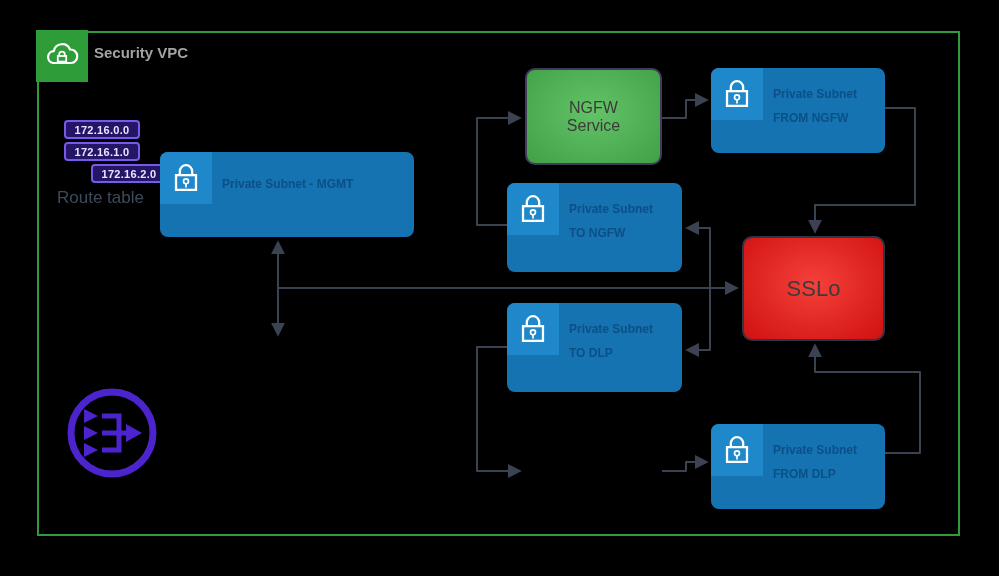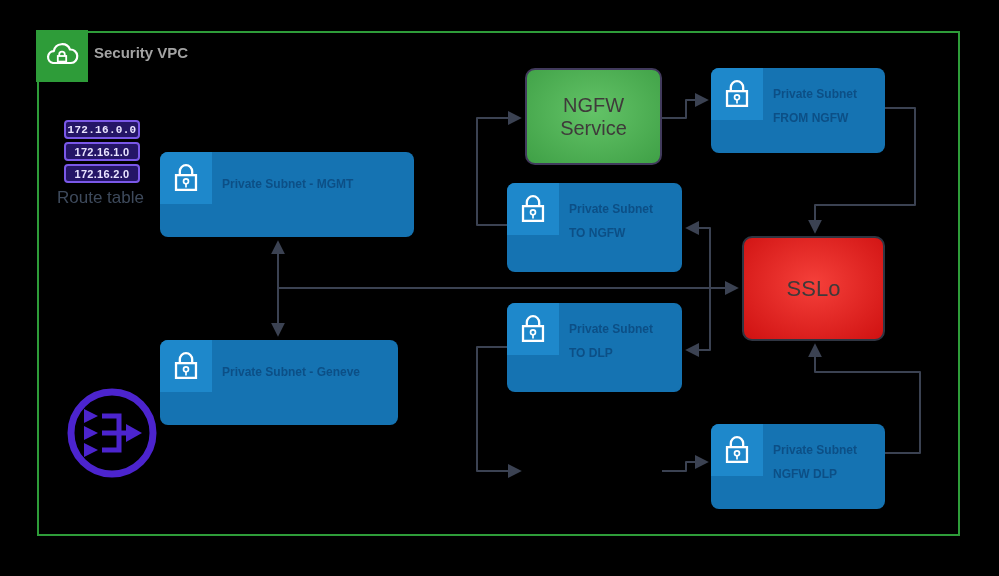--- a/index.html
+++ b/index.html
@@ -13,21 +13,21 @@
 
   .subnet{position:absolute;background:#1573B2;border-radius:8px;}
   .subnet .icon-sq{position:absolute;left:0;top:0;width:52px;height:52px;background:#1E88CB;
                    border-radius:8px 0 0 0;display:flex;align-items:center;justify-content:center;}
   .subnet .lbl{position:absolute;left:62px;top:14px;font-size:12px;font-weight:bold;
                color:#0C4F86;line-height:24px;}
   .subnet .lbl.single{top:20px;}
 
   .service{position:absolute;border:2px solid #413A5C;border-radius:10px;box-sizing:border-box;
            display:flex;align-items:center;justify-content:center;text-align:center;
-           font-size:20px;color:#3F3A3A;}
+           font-size:16px;color:#3F3A3A;}
   .service.green{background:radial-gradient(ellipse at 50% 45%, #63C367 0%, #3FA046 100%);}
   .service.orange{background:radial-gradient(ellipse at 50% 45%, #FC9C3C 0%, #E97D12 100%);}
   .service.red{background:radial-gradient(ellipse at 50% 45%, #F5403A 0%, #CF1111 100%);
                border-color:#2F3542;font-size:22px;}
 
   .rt-entry{position:absolute;left:64px;width:76px;height:19px;background:#241566;
             border:2px solid #7A58E8;border-radius:4px;box-sizing:border-box;
             display:flex;align-items:center;justify-content:center;
             font-size:11px;font-weight:bold;color:#E9E4FF;letter-spacing:.3px;}
   .rt-label{position:absolute;left:57px;top:188px;font-size:17px;color:#3E4A5C;}
@@ -43,23 +43,23 @@
   <div class="vpc-border"></div>
   <div class="vpc-icon">
     <svg width="40" height="40" viewBox="0 0 40 40">
       <path d="M11 27 a6 6 0 0 1 .8-11.9 A8.5 8.5 0 0 1 28 13.5 A6.5 6.5 0 0 1 29 27 Z" fill="none" stroke="#fff" stroke-width="2.2" stroke-linejoin="round"></path>
       <path d="M17.2 20 v-1.6 a2.8 2.8 0 0 1 5.6 0 V20" fill="none" stroke="#fff" stroke-width="1.8"></path>
       <rect x="15.8" y="20" width="8.4" height="5.6" fill="none" stroke="#fff" stroke-width="1.8"></rect>
     </svg>
   </div>
   <div class="vpc-label">Security VPC</div>
 
-  <div class="rt-entry" style="top:120px;font-family:Liberation Mono, monospace;">172.16.0.0</div>
+  <div class="rt-entry" style="top:120px;">172.16.0.0</div>
   <div class="rt-entry" style="top:142px;">172.16.1.0</div>
-  <div class="rt-entry" style="top:164px;">172.16.2.0</div>
+  <div class="rt-entry" style="top:164px;margin-left:27px;">172.16.2.0</div>
   <div class="rt-label">Route table</div>
 
   <svg class="wires">
     <defs>
       <marker id="arr" viewBox="0 0 10 10" refX="8" refY="5" markerWidth="7" markerHeight="7" orient="auto-start-reverse">
         <path d="M0,0 L10,5 L0,10 z" fill="#3B4252"></path>
       </marker>
     </defs>
     <path class="wire" d="M278,243 L278,334" marker-start="url(#arr)" marker-end="url(#arr)"></path>
     <path class="wire" d="M278,288 L736,288" marker-end="url(#arr)"></path>
@@ -78,31 +78,20 @@
       <svg width="38" height="38" viewBox="0 0 40 40">
         <path d="M13.5 17 v-4 a6.5 6.5 0 0 1 13 0 v4" fill="none" stroke="#fff" stroke-width="2.4"></path>
         <rect x="9.5" y="17" width="21" height="15.5" fill="none" stroke="#fff" stroke-width="2.4"></rect>
         <circle cx="20" cy="23.5" r="2.6" fill="none" stroke="#fff" stroke-width="1.8"></circle>
         <line x1="20" y1="26" x2="20" y2="30" stroke="#fff" stroke-width="1.8"></line>
       </svg>
     </div>
     <div class="lbl single">Private Subnet - MGMT</div>
   </div>
 
-  <div class="subnet" style="left:160px;top:340px;width:238px;height:85px;">
-    <div class="icon-sq">
-      <svg width="38" height="38" viewBox="0 0 40 40">
-        <path d="M13.5 17 v-4 a6.5 6.5 0 0 1 13 0 v4" fill="none" stroke="#fff" stroke-width="2.4"></path>
-        <rect x="9.5" y="17" width="21" height="15.5" fill="none" stroke="#fff" stroke-width="2.4"></rect>
-        <circle cx="20" cy="23.5" r="2.6" fill="none" stroke="#fff" stroke-width="1.8"></circle>
-        <line x1="20" y1="26" x2="20" y2="30" stroke="#fff" stroke-width="1.8"></line>
-      </svg>
-    </div>
-    <div class="lbl single">Private Subnet - Geneve</div>
-  </div>
 
   <div class="subnet" style="left:711px;top:68px;width:174px;height:85px;">
     <div class="icon-sq">
       <svg width="38" height="38" viewBox="0 0 40 40">
         <path d="M13.5 17 v-4 a6.5 6.5 0 0 1 13 0 v4" fill="none" stroke="#fff" stroke-width="2.4"></path>
         <rect x="9.5" y="17" width="21" height="15.5" fill="none" stroke="#fff" stroke-width="2.4"></rect>
         <circle cx="20" cy="23.5" r="2.6" fill="none" stroke="#fff" stroke-width="1.8"></circle>
         <line x1="20" y1="26" x2="20" y2="30" stroke="#fff" stroke-width="1.8"></line>
       </svg>
     </div>
@@ -146,21 +135,21 @@
     <div class="icon-sq">
       <svg width="38" height="38" viewBox="0 0 40 40">
         <path d="M13.5 17 v-4 a6.5 6.5 0 0 1 13 0 v4" fill="none" stroke="#fff" stroke-width="2.4"></path>
         <rect x="9.5" y="17" width="21" height="15.5" fill="none" stroke="#fff" stroke-width="2.4"></rect>
         <circle cx="20" cy="23.5" r="2.6" fill="none" stroke="#fff" stroke-width="1.8"></circle>
         <line x1="20" y1="26" x2="20" y2="30" stroke="#fff" stroke-width="1.8"></line>
       </svg>
     </div>
     <div class="lbl">
       <span>Private Subnet</span><br>
-      <span>NGFW DLP</span>
+      <span>FROM DLP</span>
     </div>
   </div>
 
   <div class="service green" style="left:525px;top:68px;width:137px;height:97px;">
     <span style="display:inline-block;width:90px;">NGFW Service</span>
   </div>
 
   <div class="service red" style="left:742px;top:236px;width:143px;height:105px;">
     <span>SSLo</span>
   </div>

